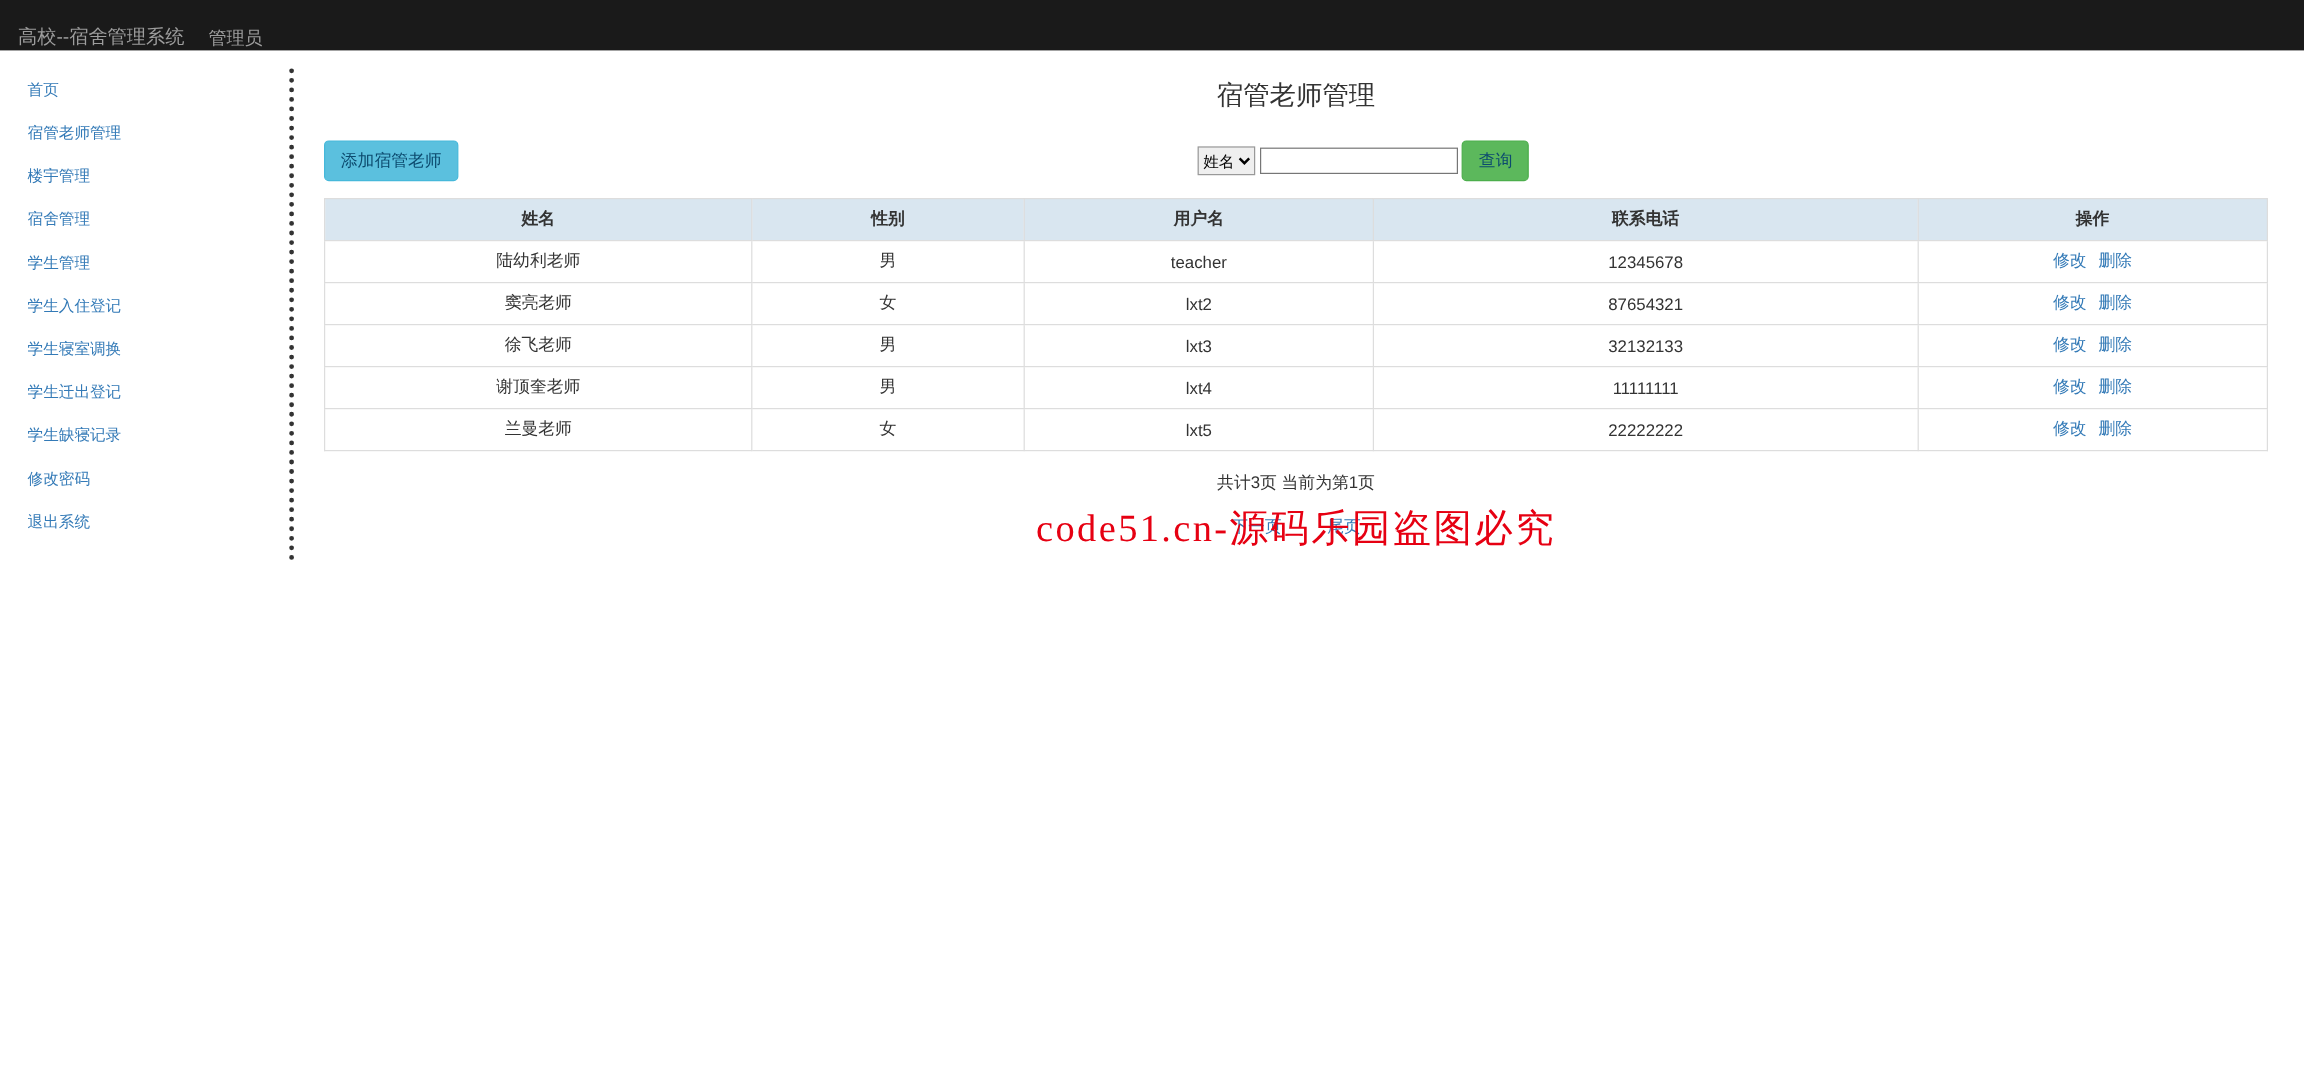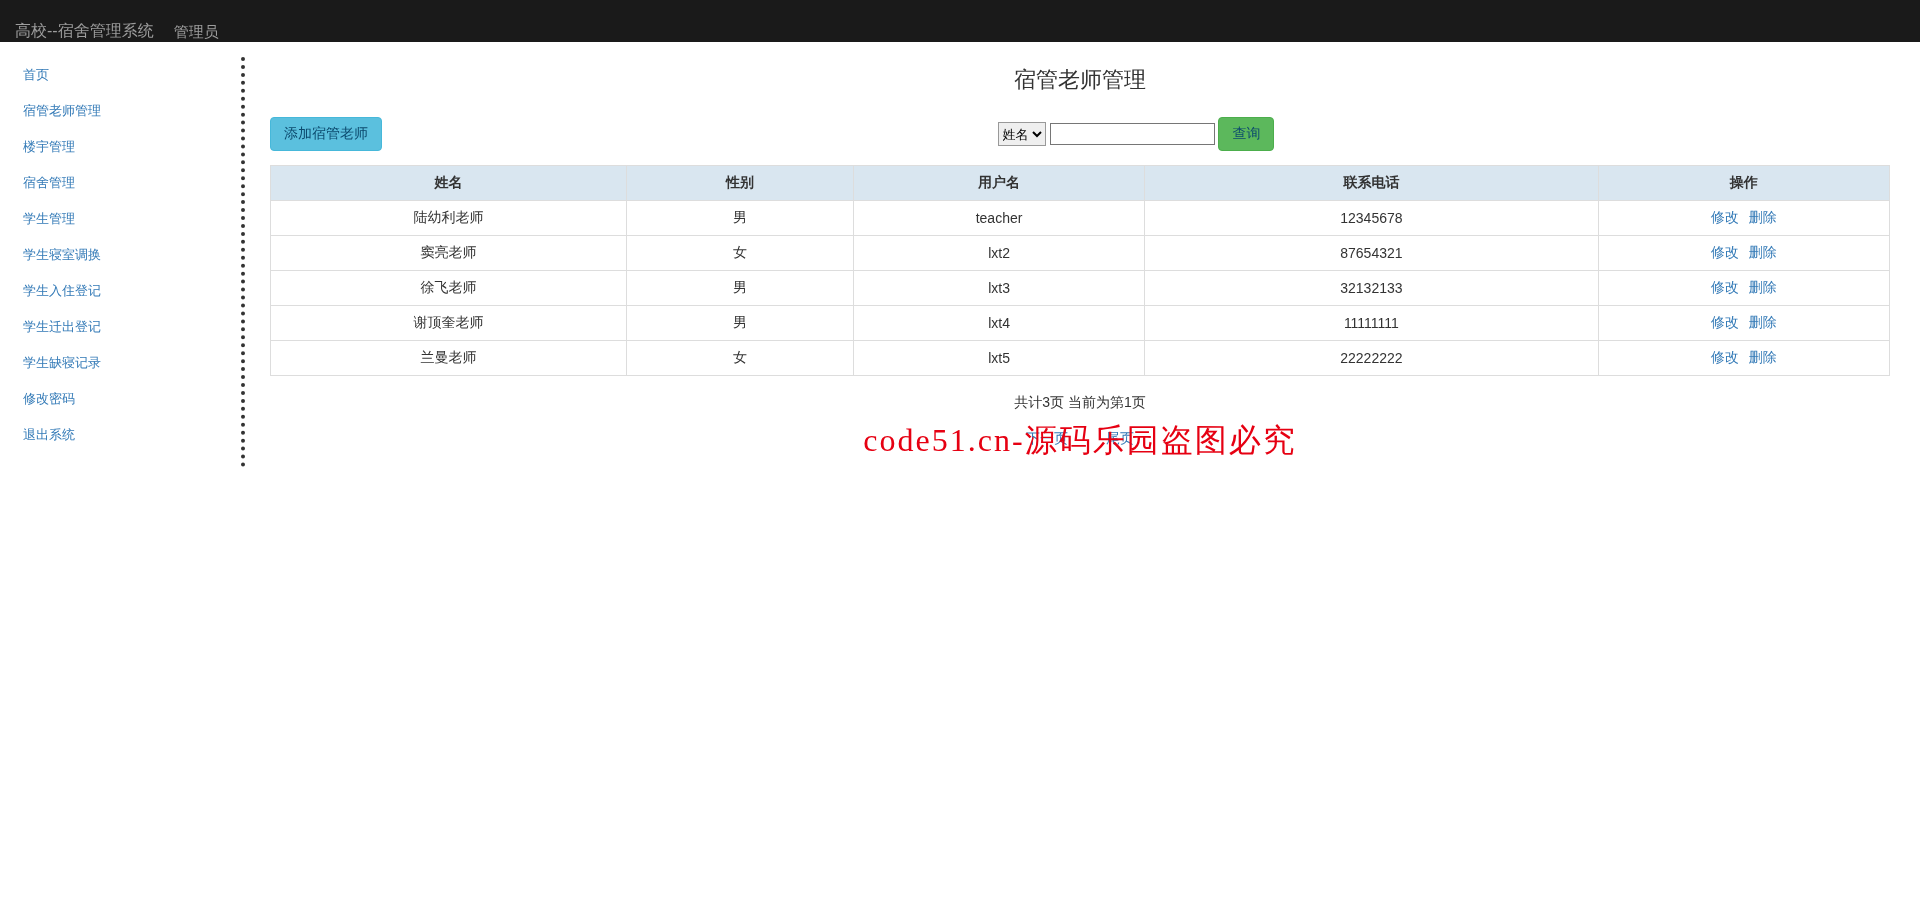--- a/index.html
+++ b/index.html
@@ -37,22 +37,22 @@
   <span class="navbar-text">管理员</span>
 </div>
 
 <div class="container-fluid">
   <div class="sidebar">
     <a>首页</a>
     <a>宿管老师管理</a>
     <a>楼宇管理</a>
     <a>宿舍管理</a>
     <a>学生管理</a>
+    <a>学生入住登记</a>
     <a>学生寝室调换</a>
-    <a>学生入住登记</a>
     <a>学生迁出登记</a>
     <a>学生缺寝记录</a>
     <a>修改密码</a>
     <a>退出系统</a>
   </div>
 
   <div class="main main-wrapper">
     <h2 class="page-title">宿管老师管理</h2>
 
     <div class="toolbar">

